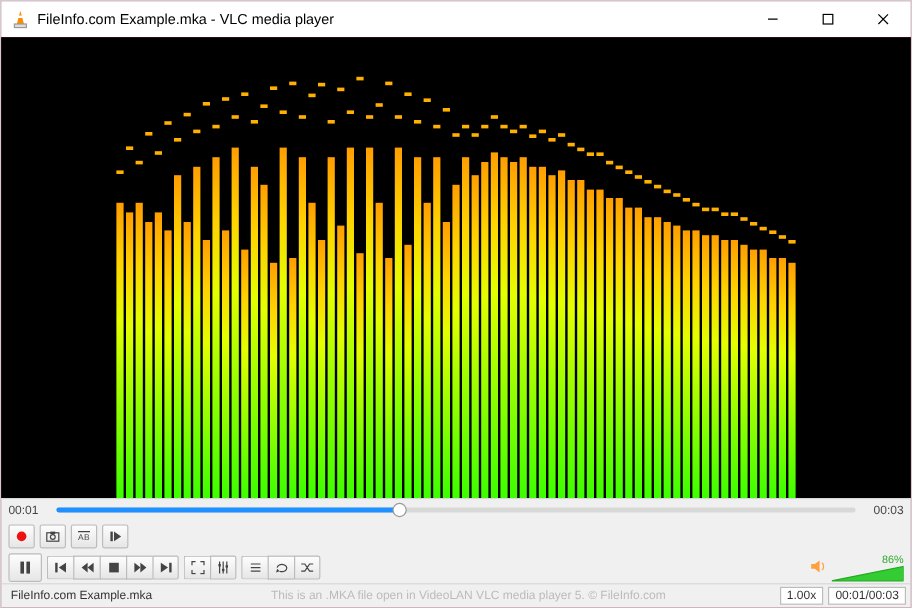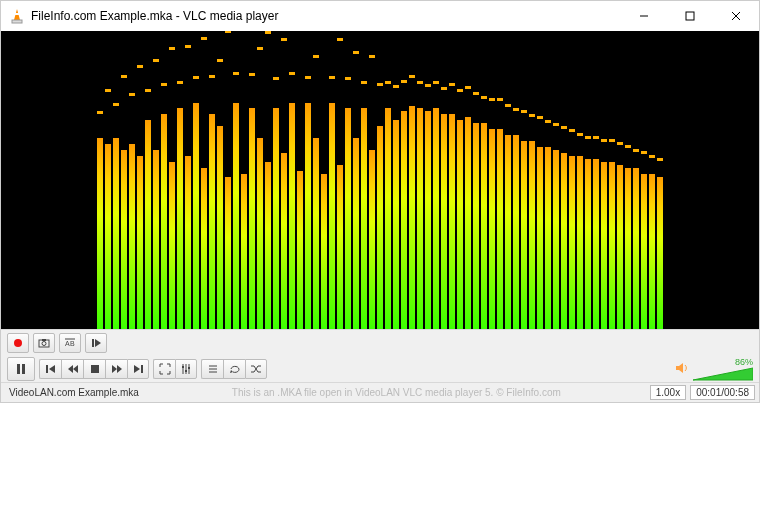--- a/index.html
+++ b/index.html
@@ -1,17 +1,17 @@
 <!DOCTYPE html>
 <html><head>
 <meta charset="utf-8">
 <style>
 * { margin:0; padding:0; box-sizing:border-box; font-family:"Segoe UI",Tahoma,sans-serif; }
 html,body { width:760px; height:507px; overflow:hidden; background:#fff; }
-.window { width:760px; height:403px; display:flex; flex-direction:column; border:1px solid #ccc; background:#be185d; }
+.window { width:760px; height:507px; display:flex; flex-direction:column; border:1px solid #ccc; background:#be185d; }
 .titlebar { height:30px; display:flex; align-items:center; background:#fff; font-size:12px; }
 .titlebar .icon { width:16px; height:16px; margin:0 6px 0 8px; }
 .titlebar .title { flex:1; color:#000; }
 .winbtns { display:flex; height:100%; }
 .winbtn { width:46px; height:100%; display:flex; align-items:center; justify-content:center; color:#000; }
 .winbtn svg { width:10px; height:10px; }
 .menubar { height:19px; display:flex; align-items:center; background:#fff; padding:0 4px; font-size:11px; color:#000; }
 .menuitem { padding:1px 7px; cursor:default; }
 .menuitem .ul { text-decoration:underline; }
 .video { flex:1; background:#000; position:relative; overflow:hidden; }
@@ -290,20 +290,29 @@
         <div class="bar" style="height: 52%;">
           <div class="peak" style="bottom: calc(100% + 16px);"></div>
         </div>
         <div class="bar" style="height: 51%;">
           <div class="peak" style="bottom: calc(100% + 16px);"></div>
         </div>
       </div>
   </div>
 
   <div class="controls">
+    <div class="seekrow">
+      <div class="time">00:01</div>
+      <div class="seek">
+        <div class="track"></div>
+        <div class="fill" style="width: 43%;"></div>
+        <div class="thumb" style="left: 43%;"></div>
+      </div>
+      <div class="time r">00:03</div>
+    </div>
 
     <div class="toolrow">
       <div class="btn rec">
           <svg viewBox="0 0 12 12">
             <circle cx="6" cy="6" r="4"></circle>
           </svg>
         </div>
       <div class="btn">
           <svg viewBox="0 0 12 12">
             <rect x="1" y="3" width="10" height="7" fill="none" stroke="#444"></rect>
@@ -412,19 +421,19 @@
           <div class="voltrack">
             <svg class="voltri" viewBox="0 0 60 14" preserveAspectRatio="none">
                 <polygon points="0,13 60,13 60,1" fill="#3c3" stroke="#2a2"></polygon>
               </svg>
           </div>
         </div>
       </div>
     </div>
 
     <div class="statusrow">
-      <div class="fname">VideoLAN.com Example.mka</div>
+      <div class="fname">FileInfo.com Example.mka</div>
       <div class="credit">This is an .MKA file open in VideoLAN VLC media player 5. © FileInfo.com</div>
       <div class="cell">1.00x</div>
-      <div class="cell">00:01/00:58</div>
+      <div class="cell">00:01/00:03</div>
     </div>
   </div>
 </div>
 
 </body></html>

